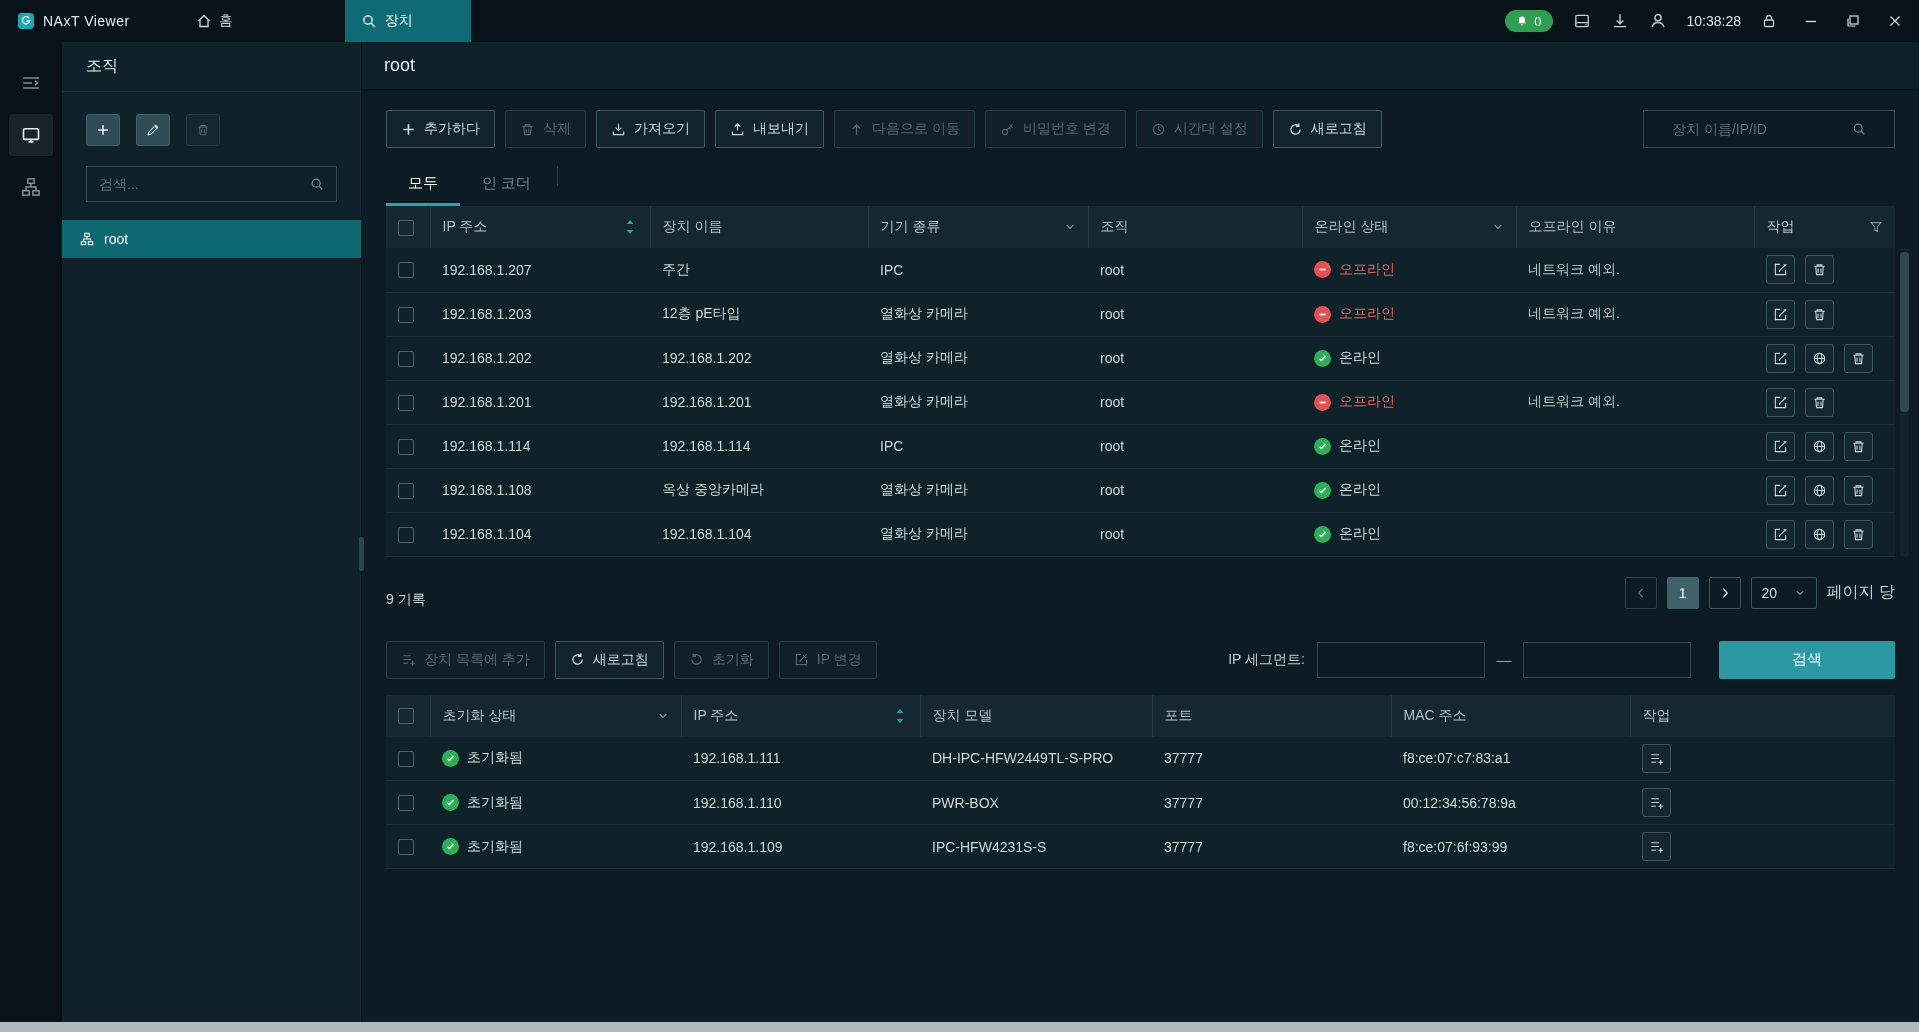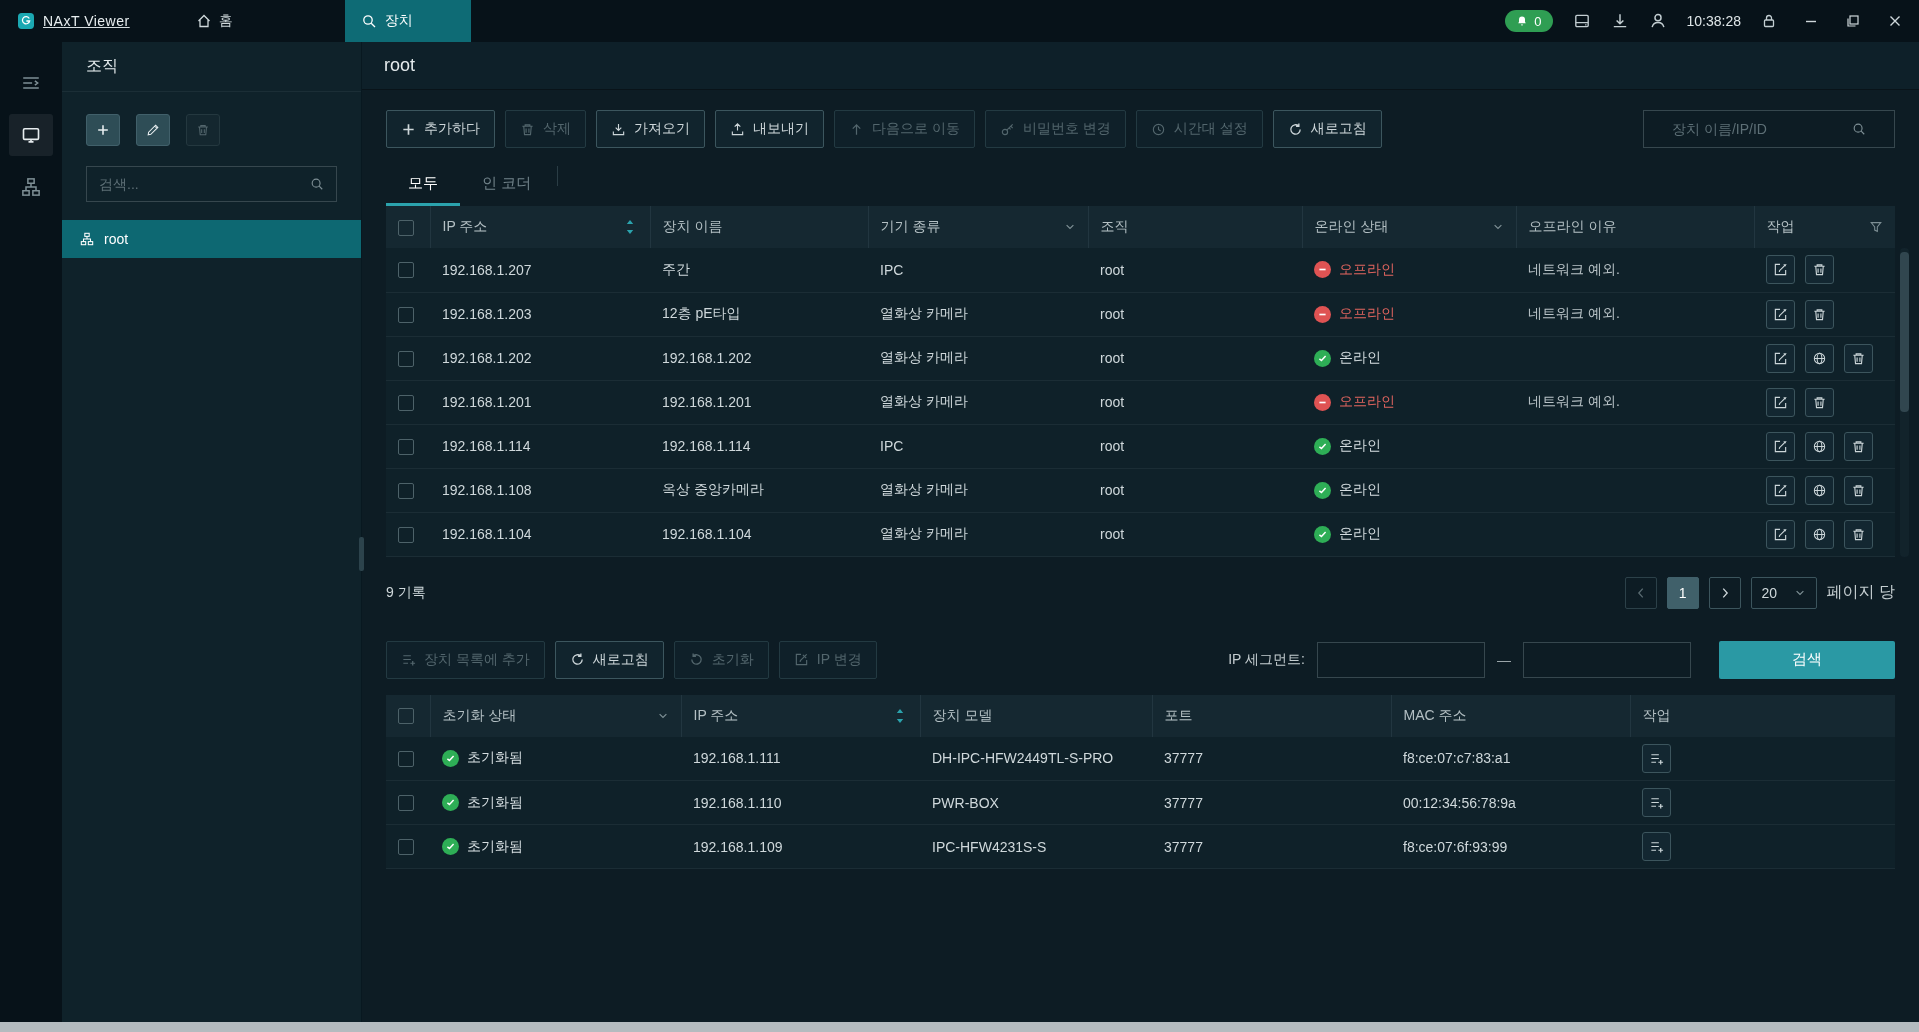--- a/index.html
+++ b/index.html
@@ -2,21 +2,21 @@
 <html><head>
 <meta charset="utf-8">
 <style>
   * { margin:0; padding:0; box-sizing:border-box; }
   html,body { width:1919px; height:1032px; overflow:hidden; }
   body { font-family:"Liberation Sans","DejaVu Sans",sans-serif; background:#0c1a22; color:#d4dcdf; font-size:14px; }
   .app { display:flex; flex-direction:column; height:100%; position:relative; }
 
   
   .titlebar { height:42px; flex:0 0 42px; background:#071219; display:flex; align-items:center; }
-  .logo { display:flex; align-items:center; gap:9px; padding:0 18px;text-decoration:underline; }
+  .logo { display:flex; align-items:center; gap:9px; padding:0 18px; }
   .logo-mark { width:22px; height:22px; }
   .logo-text { font-size:14px; color:#e8eef0; letter-spacing:0.5px; }
   .tb-home { display:flex; align-items:center; gap:7px; margin-left:48px; color:#cfd8db; font-size:14px; cursor:pointer; }
   .tb-tab { display:flex; align-items:center; gap:8px; margin-left:112px; height:42px; padding:0 58px 0 16px; background:#0e6b75; color:#fff; font-size:14px; cursor:pointer; }
   .tb-right { margin-left:auto; display:flex; align-items:center; gap:20px; padding-right:16px; }
   .notif { display:flex; align-items:center; gap:6px; background:#2f9e53; border-radius:11px; height:22px; padding:0 11px; color:#fff; font-size:13px; cursor:pointer; }
   .clock { font-size:14px; color:#dfe6e8; }
   .tbi { color:#c3ced2; cursor:pointer; }
   .wctl { color:#cfd8db; cursor:pointer; margin-left:6px; }
 
@@ -47,21 +47,21 @@
   .toolbar { display:flex; align-items:center; margin-bottom:18px; }
   .tgroup { display:flex; gap:10px; align-items:center; }
   .tbtn { height:38px; padding:0 14px; display:inline-flex; align-items:center; gap:8px; background:#11242d; border:1px solid #3c565e; color:#cdd6d9; font-size:14px; border-radius:2px; cursor:pointer; font-family:inherit; }
   .tbtn.disabled { border-color:#233a42; color:#53666d; background:#0f2029; cursor:default; }
   .tbtn .icon { width:15px; height:15px; }
 
   .dev-search { margin-left:auto; width:252px; height:38px; border:1px solid #36474e; display:flex; align-items:center; padding:0 28px; gap:8px; }
   .dev-search input { flex:1; background:transparent; border:none; outline:none; color:#cfd8db; font-size:14px; font-family:inherit; min-width:0; }
   .dev-search input::placeholder { color:#5d6f76; }
 
-  .tabs { display:flex; align-items:flex-start; }
+  .tabs { display:flex; align-items:flex-start;font-family:Liberation Serif, serif; }
   .tab { padding:8px 22px 10px; font-size:15px; color:#72848b; cursor:pointer; border-bottom:3px solid transparent; }
   .tab.active { color:#ffffff; border-bottom-color:#2ba3ad; }
   .tab-divider { width:1px; height:20px; background:#2a3d45; margin:0 4px 10px; }
 
   
   .table-wrap { position:relative; }
   table.grid { width:100%; border-collapse:collapse; table-layout:fixed; }
   .grid th { background:#152831; height:42px; font-weight:normal; font-size:14px; color:#b4c0c4; text-align:left; padding:0 12px; }
   .grid th:not(:first-child) { border-left:1px solid #223640; }
   .grid td { height:44px; padding:0 12px; border-bottom:1px solid #1b2d35; font-size:14px; color:#cfd8db; background:#0f2129; white-space:nowrap; overflow:hidden; text-overflow:ellipsis; }
@@ -78,21 +78,21 @@
   .slabel.off { color:#e2655f; }
   td.reason { color:#b9c3c7; }
   .acts { display:flex; align-items:center; gap:10px; }
   .abtn { width:29px; height:29px; border:1px solid #3c555d; background:#132731; border-radius:3px; display:inline-flex; align-items:center; justify-content:center; color:#ccd6d9; cursor:pointer; }
   .abtn .icon { width:15px; height:15px; }
   .isort { width:11px; height:17px; }
   .vscroll { position:absolute; right:-14px; top:42px; bottom:0; width:9px; background:#12232b; border-radius:4px; }
   .vthumb { position:absolute; top:4px; width:9px; height:52%; background:#31464f; border-radius:4px; cursor:grab; }
 
   
-  .tfooter { display:flex; align-items:center; margin:20px 0 10px; }
+  .tfooter { display:flex; align-items:flex-end; margin:20px 0 10px; }
   .records { font-size:14px; color:#cfd8db; }
   .pager { margin-left:auto; display:flex; align-items:center; gap:10px; }
   .pbtn { width:32px; height:32px; border:1px solid #3c555d; background:transparent; color:#cfd8db; display:flex; align-items:center; justify-content:center; border-radius:2px; cursor:pointer; font-size:14px; font-family:inherit; }
   .pbtn.disabled { border-color:#2c4149; color:#5a6b71; cursor:default; }
   .pbtn.current { background:#40606a; border-color:#40606a; color:#fff; }
   .psize { height:32px; min-width:66px; border:1px solid #3c555d; display:flex; align-items:center; justify-content:space-between; gap:8px; padding:0 10px; font-size:14px; color:#cfd8db; cursor:pointer; border-radius:2px; }
   .plabel { font-size:16px; color:#c4cdd0; }
 
   
   .discovery { flex:1; display:flex; flex-direction:column; min-height:0; margin-top:6px; }

